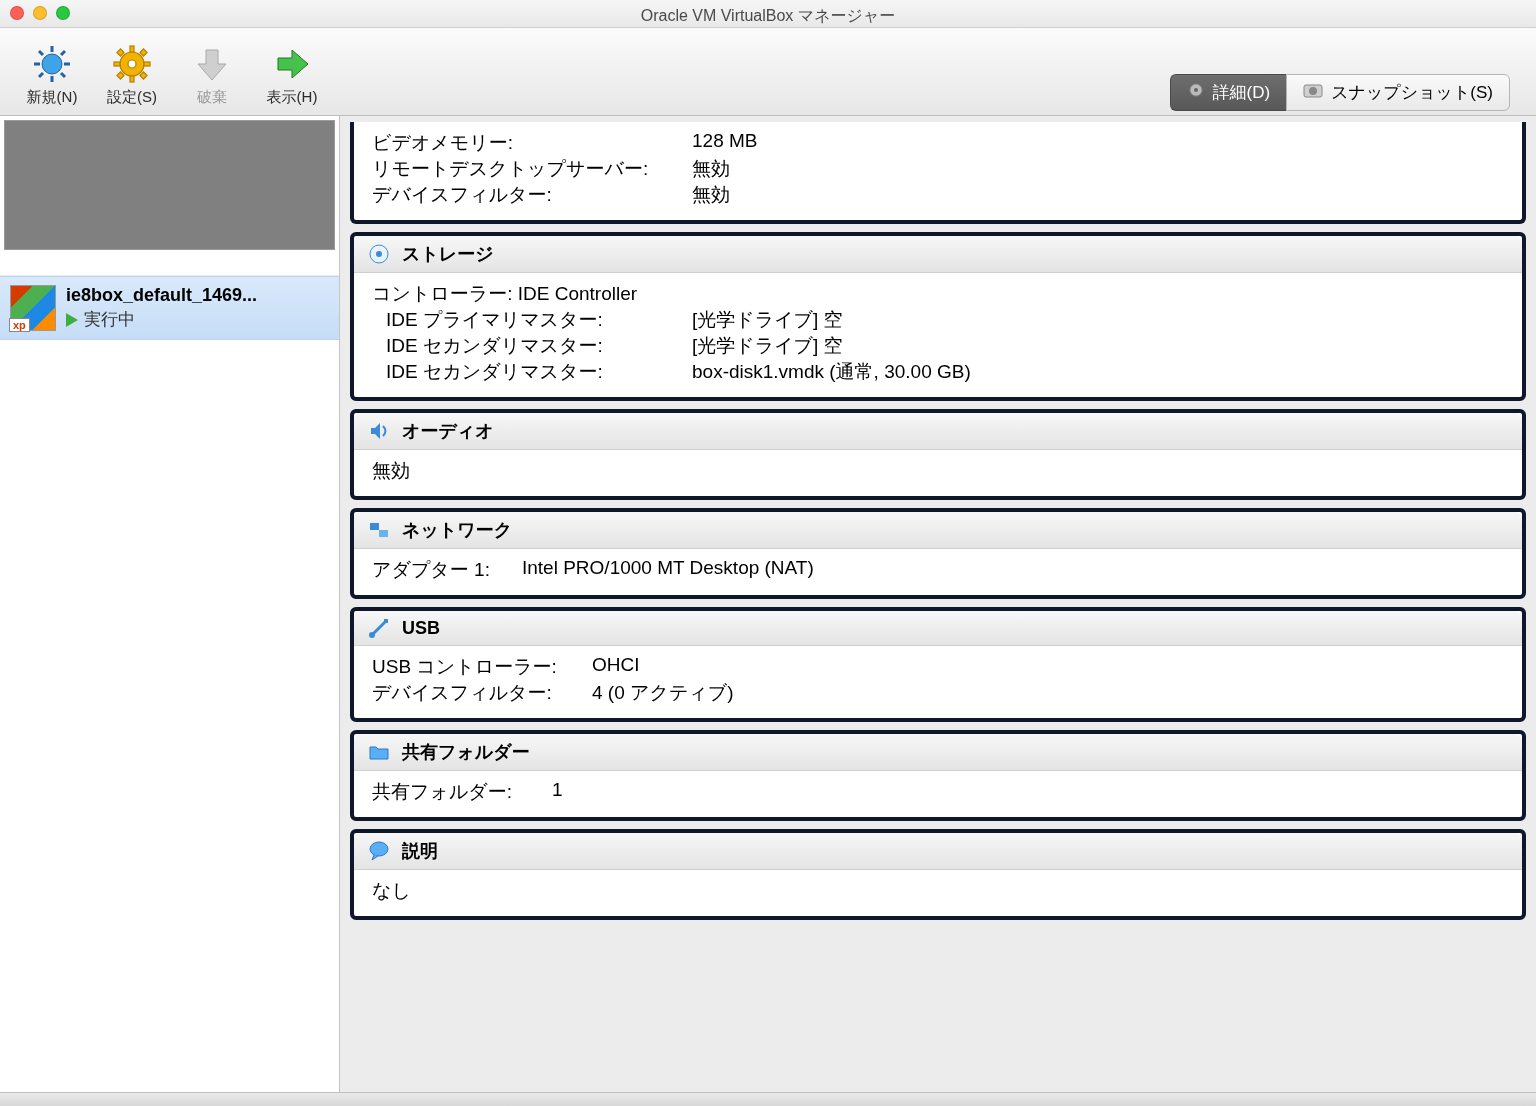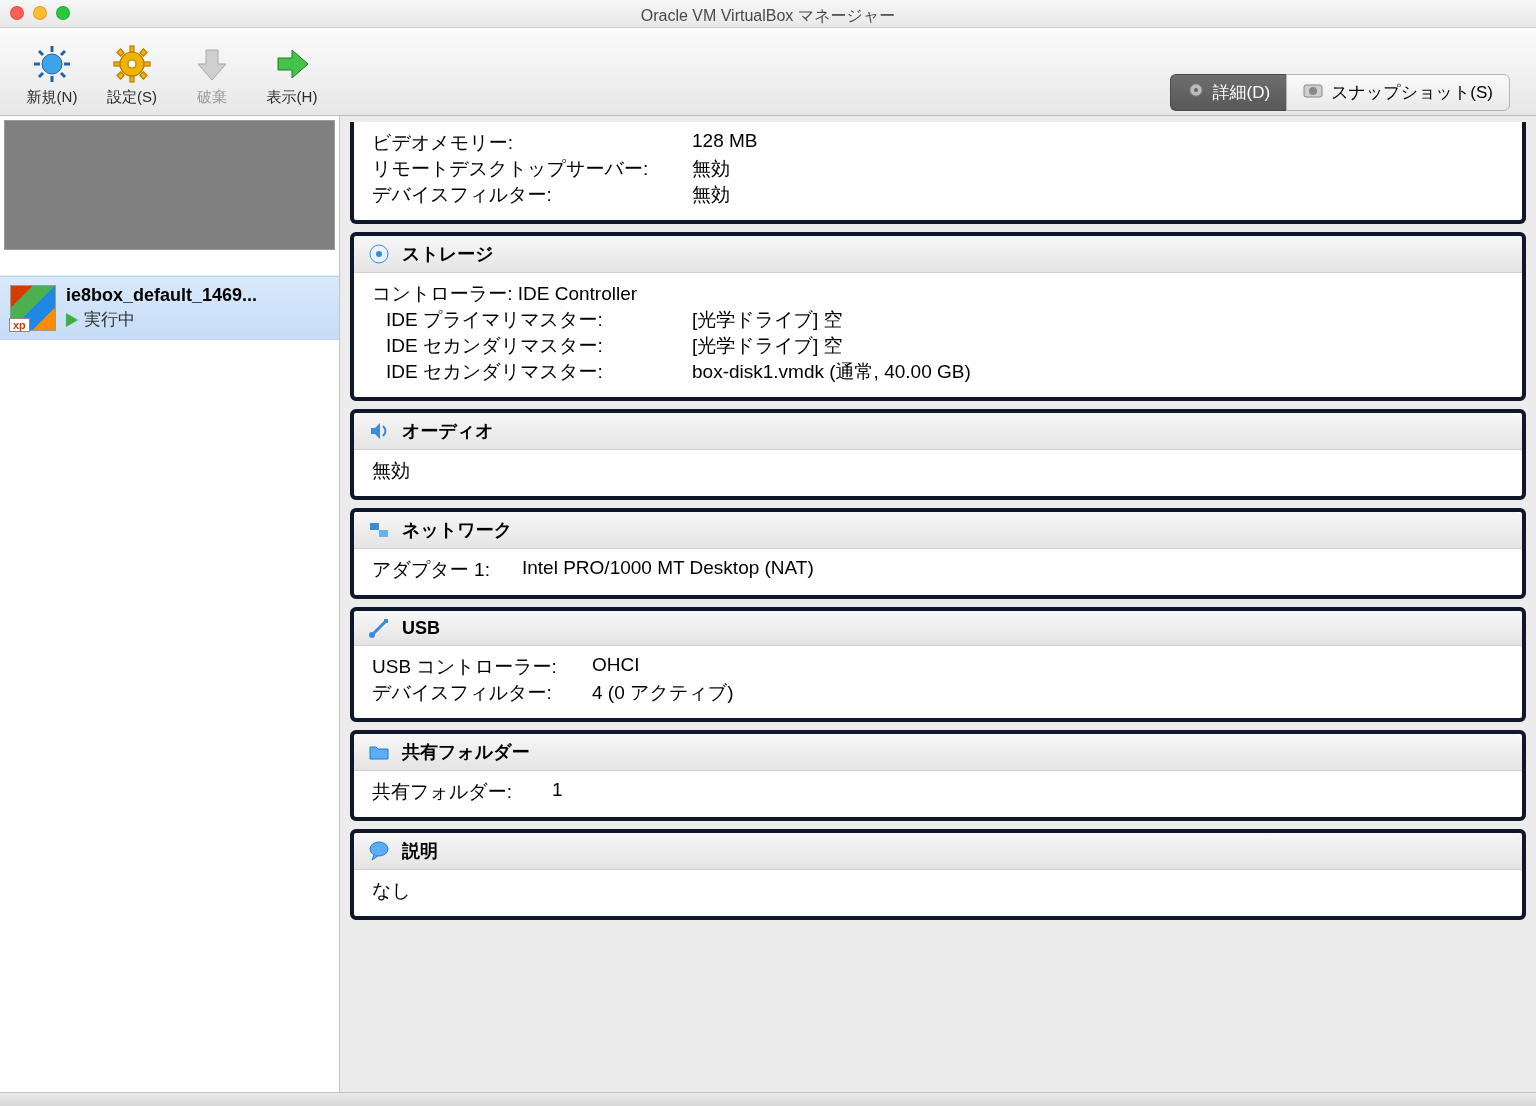--- a/index.html
+++ b/index.html
@@ -305,21 +305,21 @@
         <div class="kv-row">
           <div class="kv-key indent">IDE プライマリマスター:</div>
           <div class="kv-val">[光学ドライブ] 空</div>
         </div>
         <div class="kv-row">
           <div class="kv-key indent">IDE セカンダリマスター:</div>
           <div class="kv-val">[光学ドライブ] 空</div>
         </div>
         <div class="kv-row">
           <div class="kv-key indent">IDE セカンダリマスター:</div>
-          <div class="kv-val">box-disk1.vmdk (通常, 40.00 GB)</div>
+          <div class="kv-val">box-disk1.vmdk (通常, 30.00 GB)</div>
         </div>
       </div>
     </div>
 
     <div class="panel">
       <div class="panel-head">
         <span class="sec-ic">
           <svg viewBox="0 0 22 22" width="22" height="22">
               <path d="M3 8 h4 l5 -5 v16 l-5 -5 H3 z" fill="#3b8bd6"></path>
               <path d="M15 6 q5 5 0 10" fill="none" stroke="#3b8bd6" stroke-width="2"></path>

